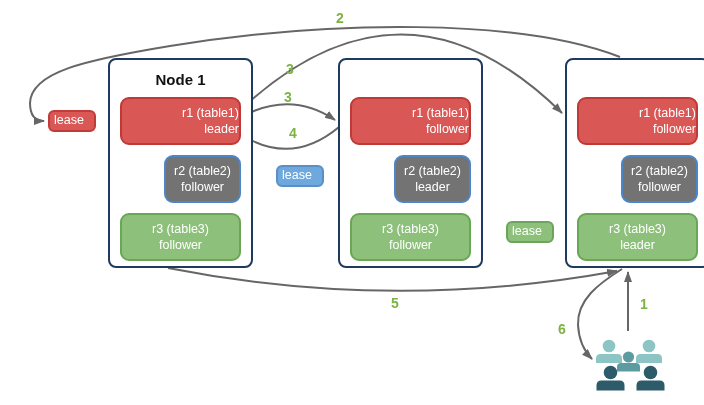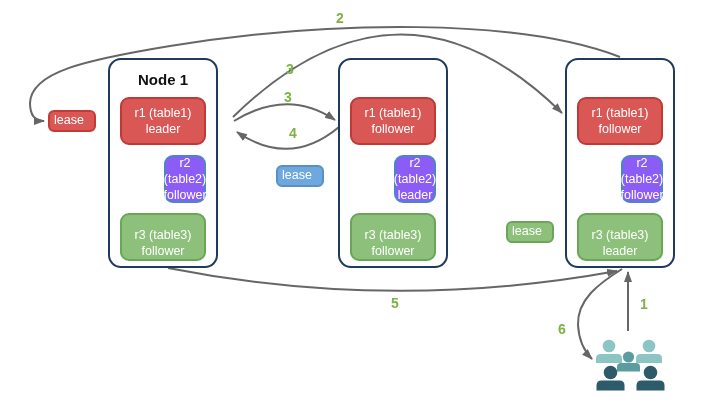--- a/index.html
+++ b/index.html
@@ -1,28 +1,28 @@
 <!DOCTYPE html>
 <html><head>
 <meta charset="utf-8">
 <style>
   html,body{margin:0;padding:0;background:#fff;}
   .stage{position:relative;width:704px;height:405px;background:#ffffff;
          font-family:"Liberation Sans",sans-serif;overflow:hidden;}
   .arrows{position:absolute;left:0;top:0;z-index:1;}
-  .node{position:absolute;top:58px;width:110px;height:210px;background:#fff;
-        border:2px solid #1f3a5f;border-radius:13px;z-index:2;box-sizing:border-box;}
+  .node{position:absolute;top:58px;width:145px;height:210px;background:#fff;
+        border:2px solid #1f3a5f;border-radius:8px;z-index:2;box-sizing:border-box;}
   .node-title{text-align:center;margin-top:11px;font-size:15px;font-weight:bold;color:#111;}
   .replica{position:absolute;left:10px;right:10px;height:48px;border-radius:9px;color:#fff;
            display:flex;flex-direction:column;align-items:center;justify-content:center;
            font-size:12.5px;line-height:1.3;box-sizing:border-box;border:2px solid transparent;text-align:center;}
   .replica.red{background:#d95755;border-color:#bf3a37;}
-  .replica.blue{background:#8b5cf6;border-color:#4a86c8;margin-left:44px;}
+  .replica.blue{background:#737373;border-color:#4a86c8;margin-left:44px;}
   .replica.green{background:#8dc07b;border-color:#69a757;}
-  .pos-r1{top:37px;}.pos-r2{top:95px;}.pos-r3{top:153px;justify-content:flex-end;}
+  .pos-r1{top:37px;align-items:flex-end;}.pos-r2{top:95px;}.pos-r3{top:153px;}
   .chip{position:absolute;z-index:2;color:#fff;font-size:12.5px;padding:1px 10px 3px 4px;
         border-radius:6px;border:2px solid transparent;box-sizing:border-box;}
   .chip.red{background:#d95755;border-color:#c13c38;left:48px;top:110px;}
   .chip.blue{background:#6fa8dc;border-color:#5a8fc6;left:276px;top:165px;}
   .chip.green{background:#8dc07b;border-color:#6ea35c;left:506px;top:221px;}
   .step{position:absolute;z-index:3;color:#7cb342;font-weight:bold;font-size:14px;}
   .users{position:absolute;left:593px;top:333px;z-index:2;}
 </style>
 </head>
 <body>

